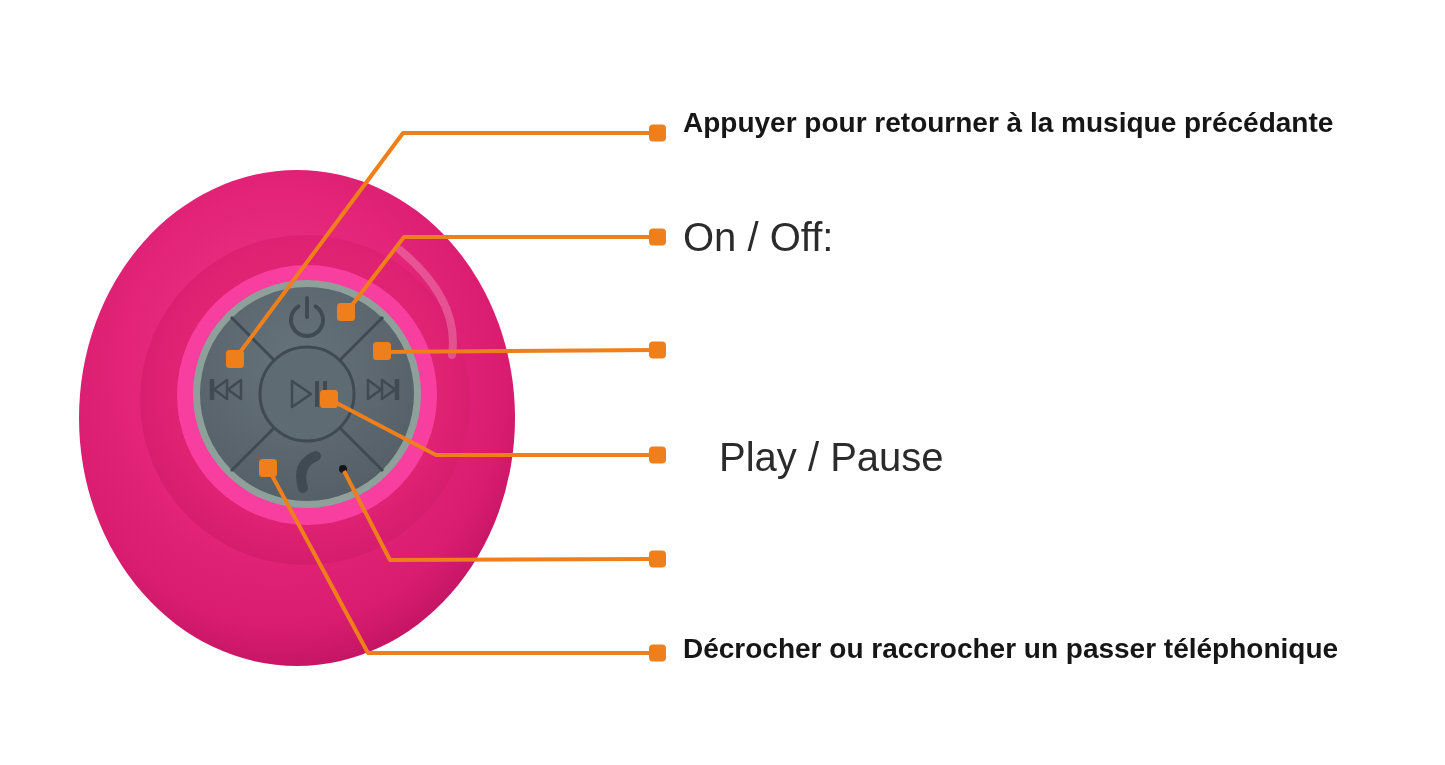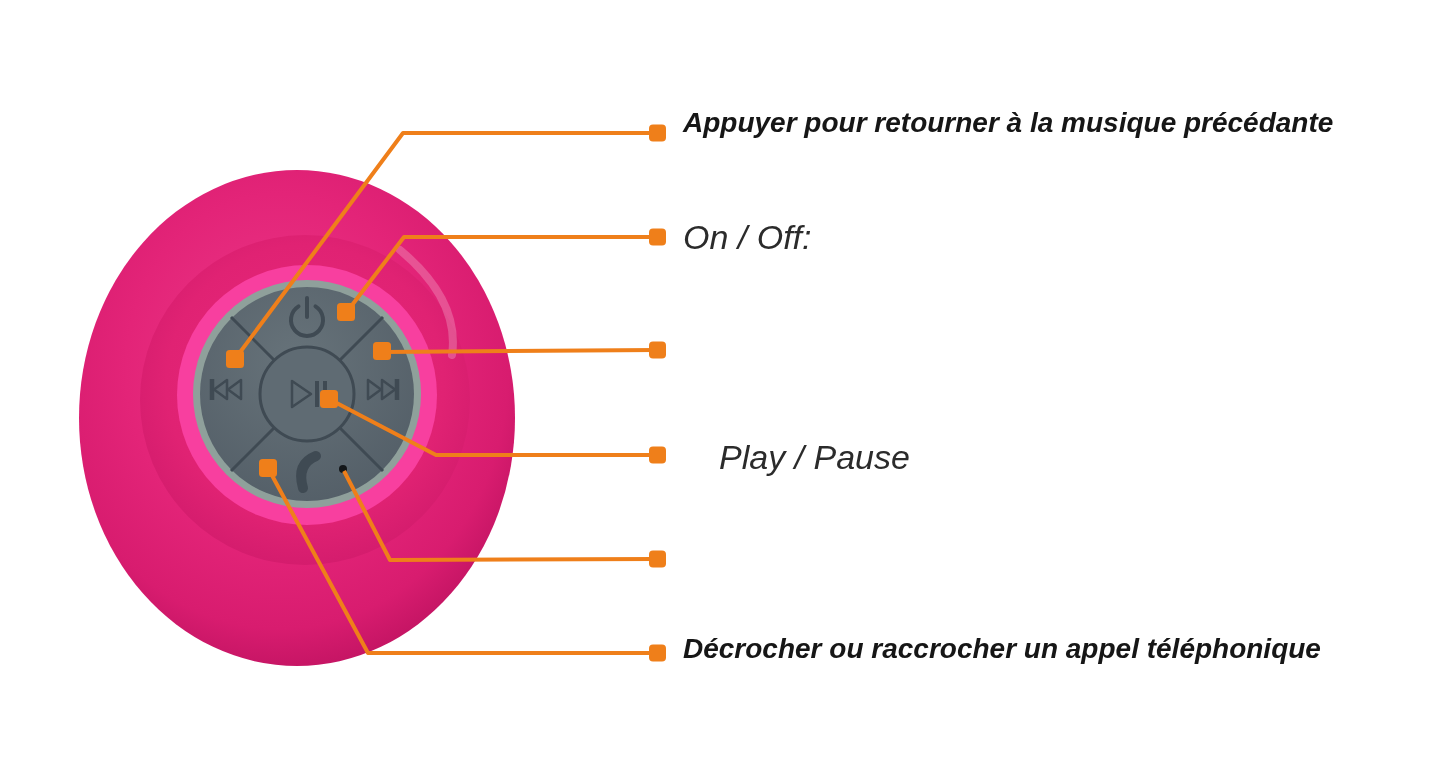--- a/index.html
+++ b/index.html
@@ -14,30 +14,29 @@
     --mic-hole:#131619;
     --background:#FFFFFF;
   }
   html,body{margin:0;padding:0;}
   .canvas{
     position:relative;
     width:1445px;height:765px;
     background:var(--background);
     overflow:hidden;
     font-family:"Liberation Sans","DejaVu Sans",sans-serif;
-    font-style:italic;
   }
   .art{position:absolute;left:0;top:0;}
   .connector{stroke:var(--accent-orange);stroke-width:4;fill:none;stroke-linejoin:round;}
   .marker{fill:var(--accent-orange);}
   .engrave{stroke:var(--engraving-grey);fill:none;}
   .lbl{position:absolute;color:var(--text-dark);white-space:nowrap;}
   .lbl.bold{font-weight:700;font-size:28px;line-height:35px;}
   .lbl.bold-lg{font-weight:700;font-size:29px;line-height:36px;}
-  .lbl.regular{font-weight:400;font-size:34px;line-height:40px;color:var(--text-regular);}
+  .lbl.regular{font-weight:400;font-size:40px;line-height:40px;color:var(--text-regular);}
 </style>
 </head>
 <body>
 
 <div class="canvas">
 
   <svg class="art" width="1445" height="765" viewBox="0 0 1445 765">
     <defs>
       <radialGradient id="gBody" cx="46%" cy="40%" r="64%">
         <stop offset="0%" stop-color="#EC3A89"></stop>
@@ -124,16 +123,16 @@
 
   <div class="lbl bold" style="left:683px;top:304px;">
   </div>
 
   <div class="lbl regular" style="left:683px;top:437px;margin-left:36px;">
     <div>Play / Pause</div>
   </div>
 
 
   <div class="lbl bold" style="left:683px;top:631px;">
-    <div>Décrocher ou raccrocher un appel téléphonique</div>
+    <div>Décrocher ou raccrocher un passer téléphonique</div>
   </div>
 
 </div>
 
 </body></html>

